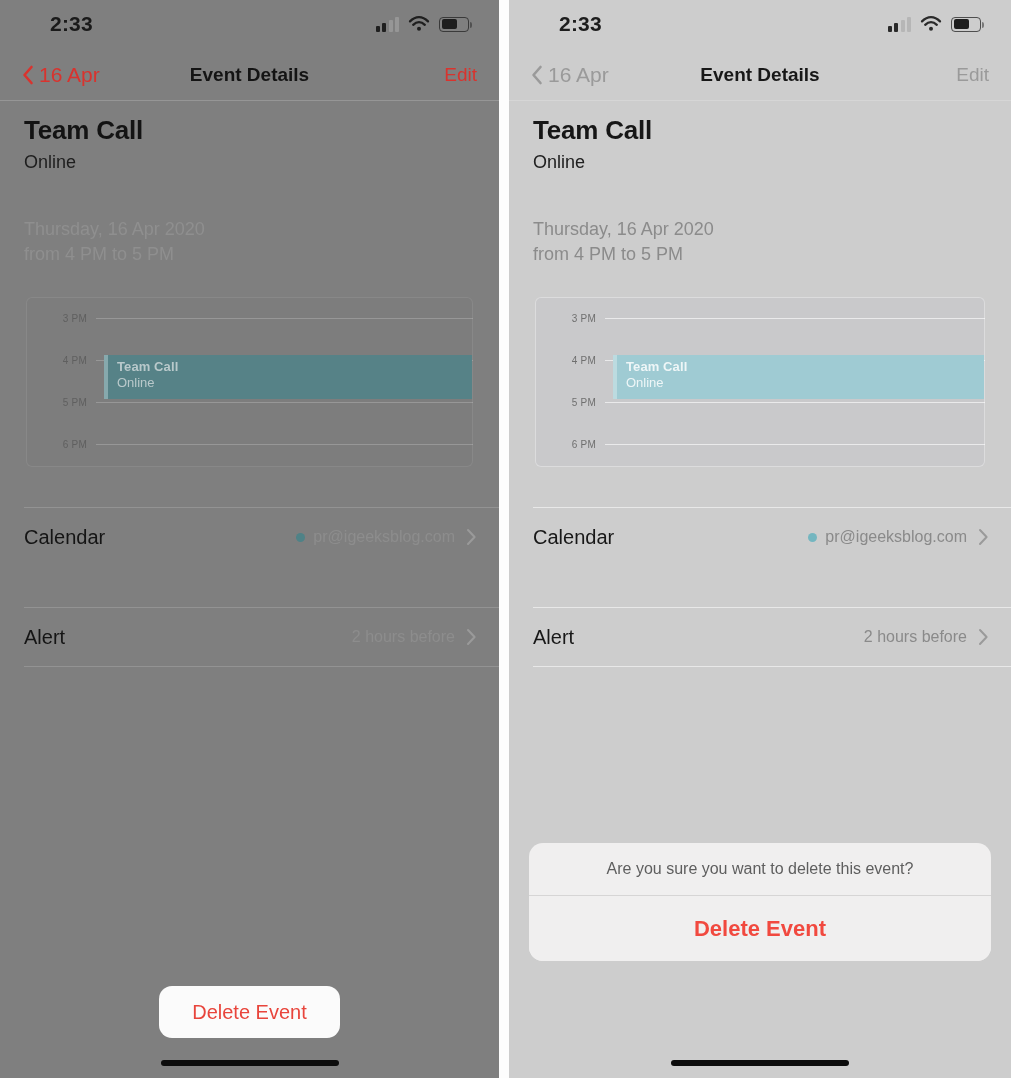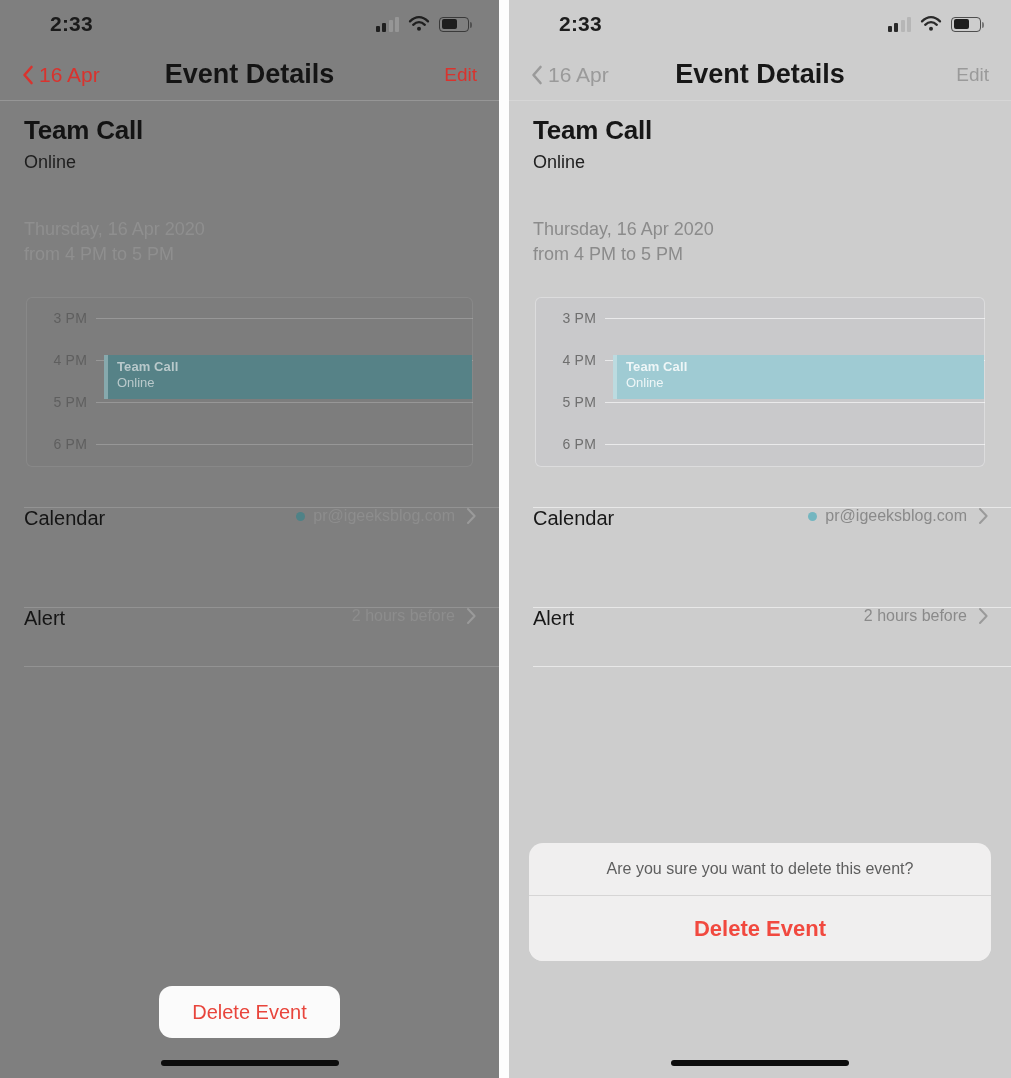--- a/index.html
+++ b/index.html
@@ -95,21 +95,21 @@
     background: rgba(255,255,255,.18);
   }
   .nav-back {
     display: flex; align-items: center; gap: 5px;
     font-size: 21px;
   }
   .chev-back { width: 12px; height: 20px; display: block; }
   .nav-title {
     position: absolute; left: 0; right: 0;
     text-align: center;
-    font-size: 27px; font-weight: bold;
+    font-size: 19px; font-weight: bold;
   }
   .nav-edit { margin-left: auto; font-size: 19px; }
   .panel.left  .nav-back, .panel.left  .nav-edit { color: #d9332e; }
   .panel.right .nav-back, .panel.right .nav-edit { color: #9a9a9a; }
   .panel.left  .nav-title { color: #141414; }
   .panel.right .nav-title { color: #171717; }
   .panel.left  .chev-back path { stroke: #d9332e; }
   .panel.right .chev-back path { stroke: #9a9a9a; }
 
   
@@ -149,21 +149,21 @@
   .tl-rows { position: absolute; inset: 0; }
   .tl-row {
     position: absolute; left: 0; right: 0;
     height: 42px;
     display: flex; align-items: center;
   }
   .tl-label {
     width: 70px; flex: 0 0 70px;
     text-align: right;
     padding-right: 9px;
-    font-size: 14px;
+    font-size: 10px;
     letter-spacing: .2px;
   }
   .panel.left  .tl-label { color: #5f5f5f; }
   .panel.right .tl-label { color: #6f6f6f; }
   .tl-line { flex: 1 1 auto; height: 1px; }
   .panel.left  .tl-line { background: rgba(255,255,255,.20); }
   .panel.right .tl-line { background: rgba(255,255,255,.62); }
 
   .tl-event {
     position: absolute;
@@ -183,21 +183,21 @@
     font-size: 13px; display: block; margin-top: 1px;
   }
   .panel.left  .tl-event .e1, .panel.left  .tl-event .e2 { color: #b9c9cb; }
   .panel.right .tl-event .e1, .panel.right .tl-event .e2 { color: #eef6f7; }
 
   
   .rows { margin-top: 12px; }
   .row {
     position: relative;
     height: 60px;
-    display: flex; align-items: flex-start;
+    display: flex; align-items: center;
     padding: 0 22px 0 24px;
     margin-top: 40px;
   }
   .row::before {
     content: ""; position: absolute;
     left: 24px; right: 0; top: 0; height: 1px;
   }
   .panel.left  .row::before { background: rgba(255,255,255,.16); }
   .panel.right .row::before { background: rgba(255,255,255,.55); }
   .row.last::after {

